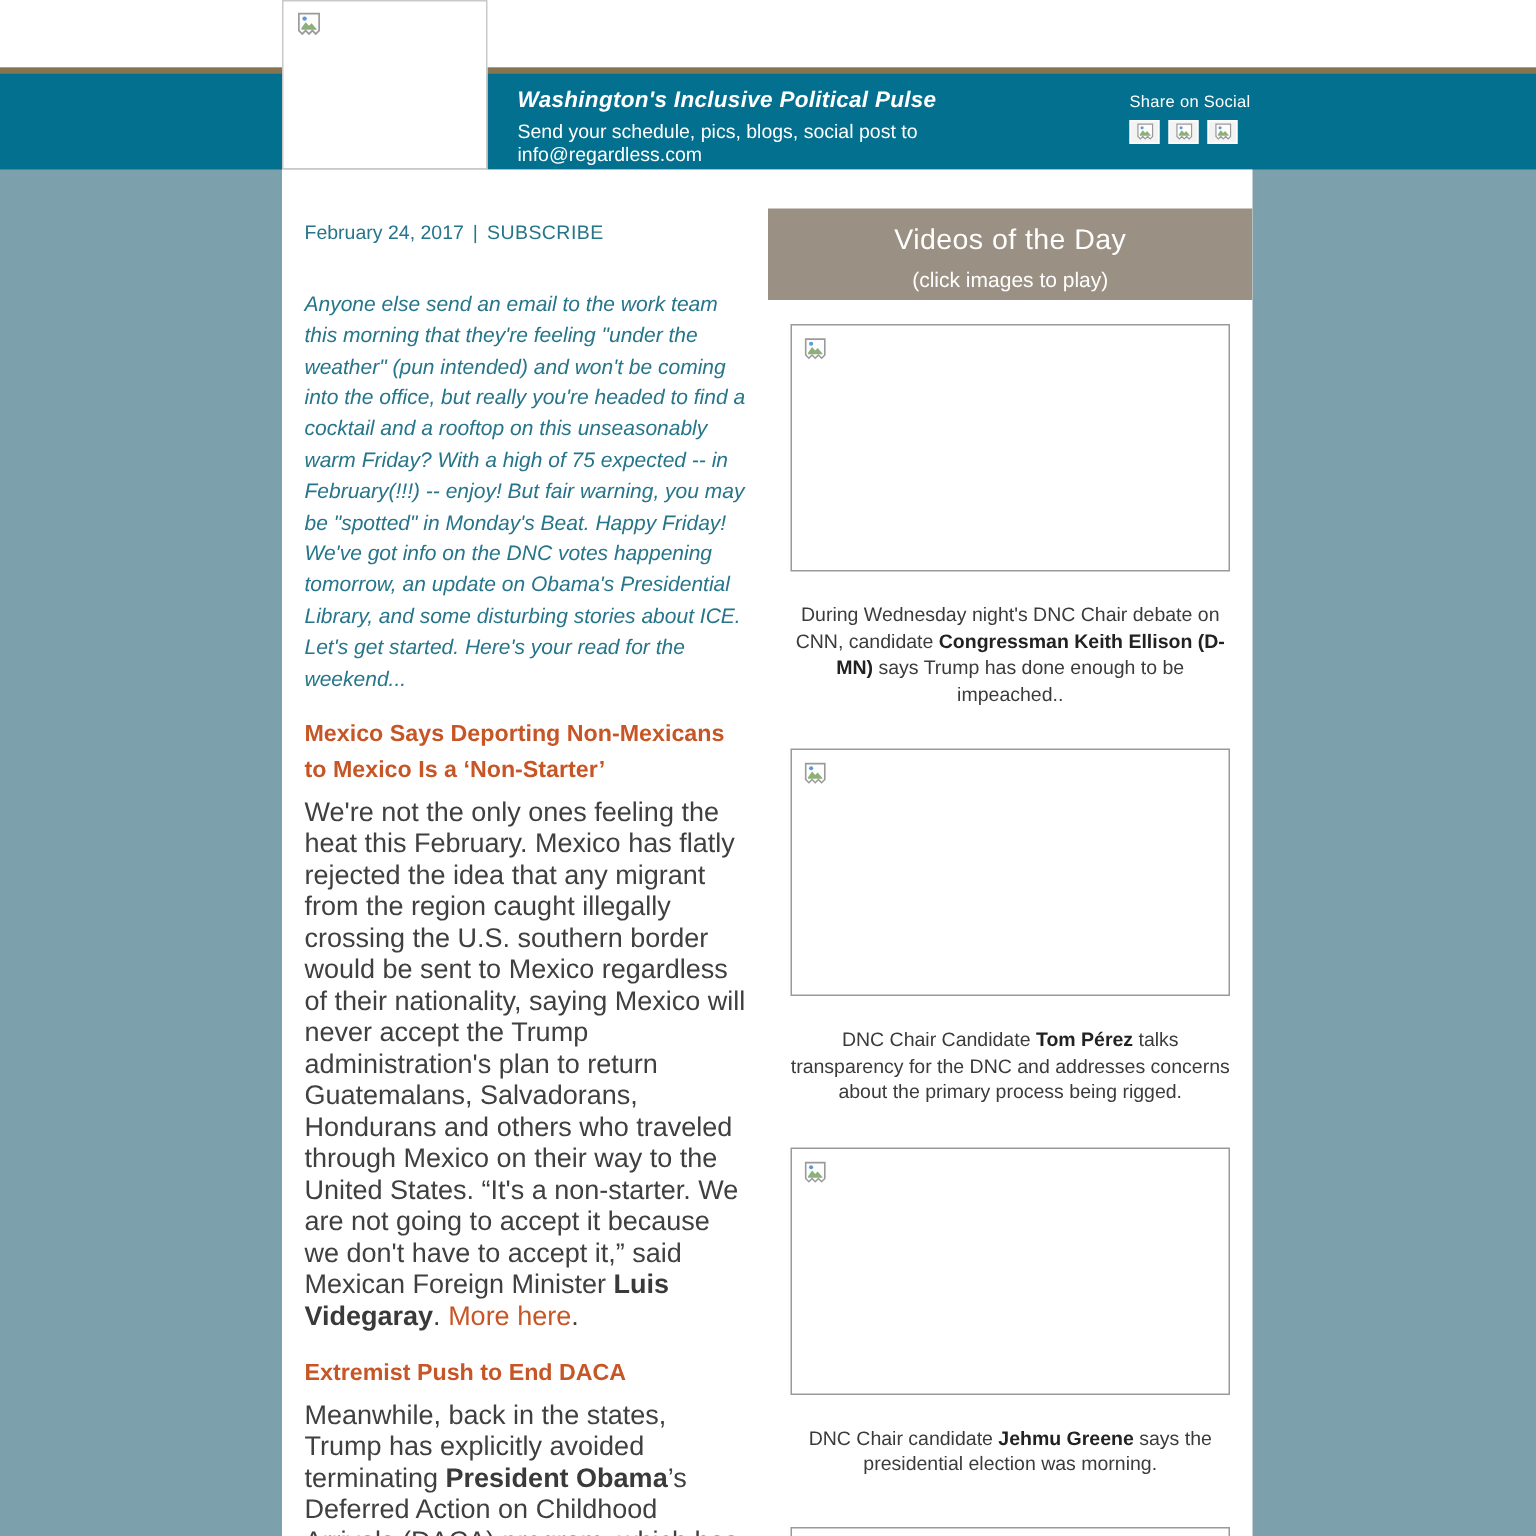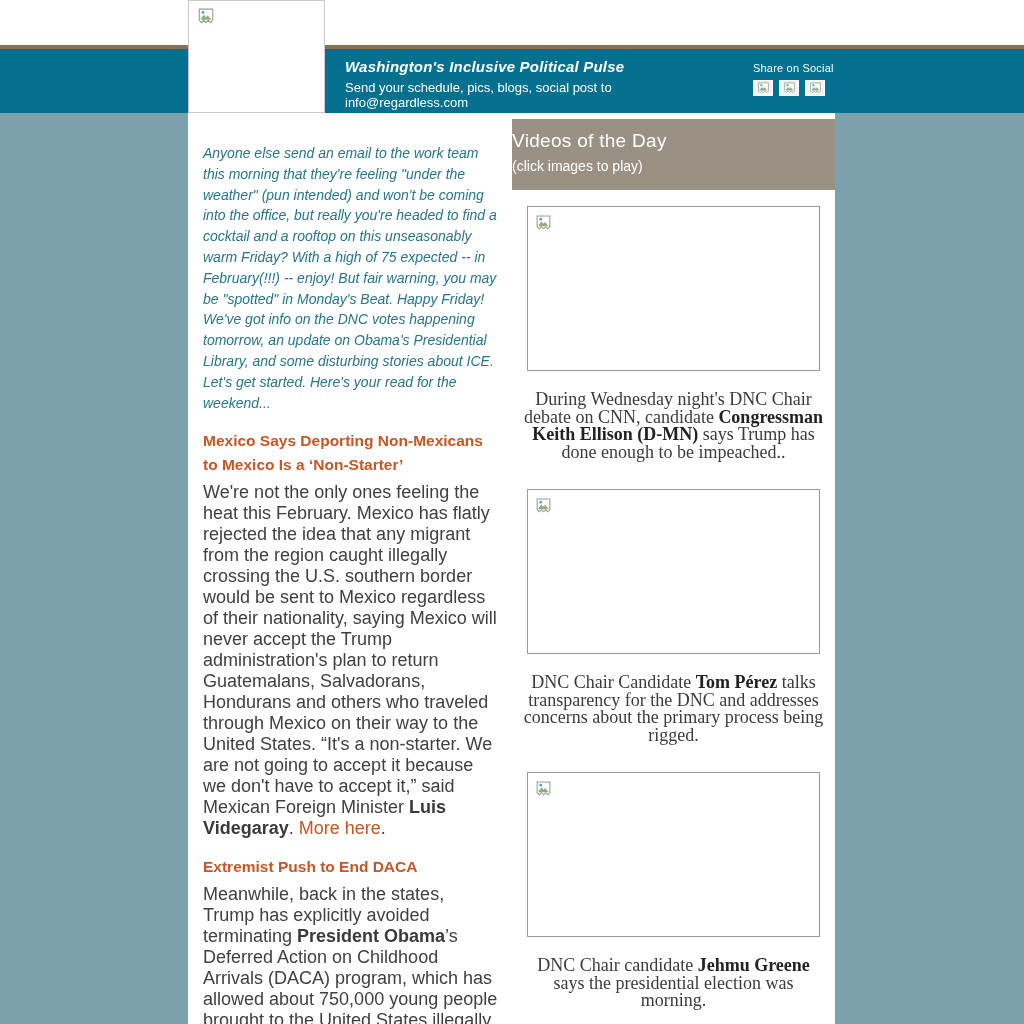--- a/index.html
+++ b/index.html
@@ -45,33 +45,33 @@
     margin-top:30px; font-size:14px; line-height:20.8px;
     font-weight:normal; font-style:italic; color:var(--teal-text,#26758a);
   }
 
   .art-head { margin-top:16px; font-size:15.5px; line-height:24px; color:var(--orange,#c75627); font-weight:bold; }
   .art-body { margin-top:5px; font-size:18px; line-height:21px; color:var(--body-text,#404040); }
   .art-body strong { color:#3a3a3a; }
   .olink { color:var(--orange,#c75627); text-decoration:none; cursor:pointer; }
 
   .right-col { position:absolute; left:324px; top:0; width:323px; }
-  .videos-header { margin-top:6px; height:71px; background:var(--taupe,#9a9083); color:#ffffff; }
+  .videos-header { margin-top:26px; height:61px; background:var(--taupe,#9a9083); text-align:center; color:#ffffff; }
   .v-title { padding-top:11px; font-size:19px; letter-spacing:.3px; }
   .v-sub { margin-top:6px; font-size:14px; }
 
   .video-item { margin:0; text-align:center; }
   .thumb {
     width:293px; height:165px; margin:28px auto 0;
     background:#ffffff; border:1px solid #9a9a9a; position:relative; text-align:left; cursor:pointer;
   }
   .video-item:first-of-type .thumb { margin-top:16px; }
   .video-item:last-of-type .thumb { margin-top:33px; }
   .thumb svg { position:absolute; left:8px; top:8px; }
-  .cap { margin:20px auto 0; width:303px; font-size:18px; line-height:17.5px; color:#3b3b3b;font-family:Liberation Serif, serif; }
+  .cap { margin:20px auto 0; width:303px; font-size:13px; line-height:17.5px; color:#3b3b3b; }
   .cap strong { color:#222222; }
 
   .svgdefs { position:absolute; width:0; height:0; overflow:hidden; }
 </style>
 </head>
 <body>
 
 <svg class="svgdefs" aria-hidden="true">
   <symbol id="broken-img" viewBox="0 0 14 16">
     <path d="M1 1 h12 v10 l-2 2 -2 -2 -2 2 -2 -2 -2 2 -2 -2 z" fill="#fdfdfd" stroke="#9a9a9a" stroke-width="1"></path>
@@ -113,20 +113,23 @@
         <svg width="15" height="13">
           <use href="#broken-img"></use>
         </svg>
       </span>
   </div>
 </div>
 
 <div class="main">
 
   <div class="left-col">
+    <div class="dateline">
+      <span>February 24, 2017</span><span class="sep">|</span><a class="subscribe">SUBSCRIBE</a>
+    </div>
 
     <p class="intro">Anyone else send an email to the work team this morning that they're feeling "under the weather" (pun intended) and won't be coming into the office, but really you're headed to find a cocktail and a rooftop on this unseasonably warm Friday? With a high of 75 expected -- in February(!!!) -- enjoy! But fair warning, you may be "spotted" in Monday's Beat. Happy Friday! We've got info on the DNC votes happening tomorrow, an update on Obama's Presidential Library, and some disturbing stories about ICE. Let's get started. Here's your read for the weekend...</p>
 
     <h2 class="art-head">Mexico Says Deporting Non-Mexicans to Mexico Is a ‘Non-Starter’</h2>
     <p class="art-body"><span>We're not the only ones feeling the heat this February. Mexico has flatly rejected the idea that any migrant from the region caught illegally crossing the U.S. southern border would be sent to Mexico regardless of their nationality, saying Mexico will never accept the Trump administration's plan to return Guatemalans, Salvadorans, Hondurans and others who traveled through Mexico on their way to the United States. “It's a non-starter. We are not going to accept it because we don't have to accept it,” said Mexican Foreign Minister </span><strong>Luis Videgaray</strong><span>. </span><a class="olink">More here</a><span>.</span></p>
 
     <h2 class="art-head">Extremist Push to End DACA</h2>
     <p class="art-body"><span>Meanwhile, back in the states, Trump has explicitly avoided terminating </span><strong>President Obama</strong><span>’s Deferred Action on Childhood Arrivals (DACA) program, which has allowed about 750,000 young people brought to the United States illegally as children to work or study legally in the U.S. The decision is a disappointment to groups such as Numbers</span></p>
   </div>
 

